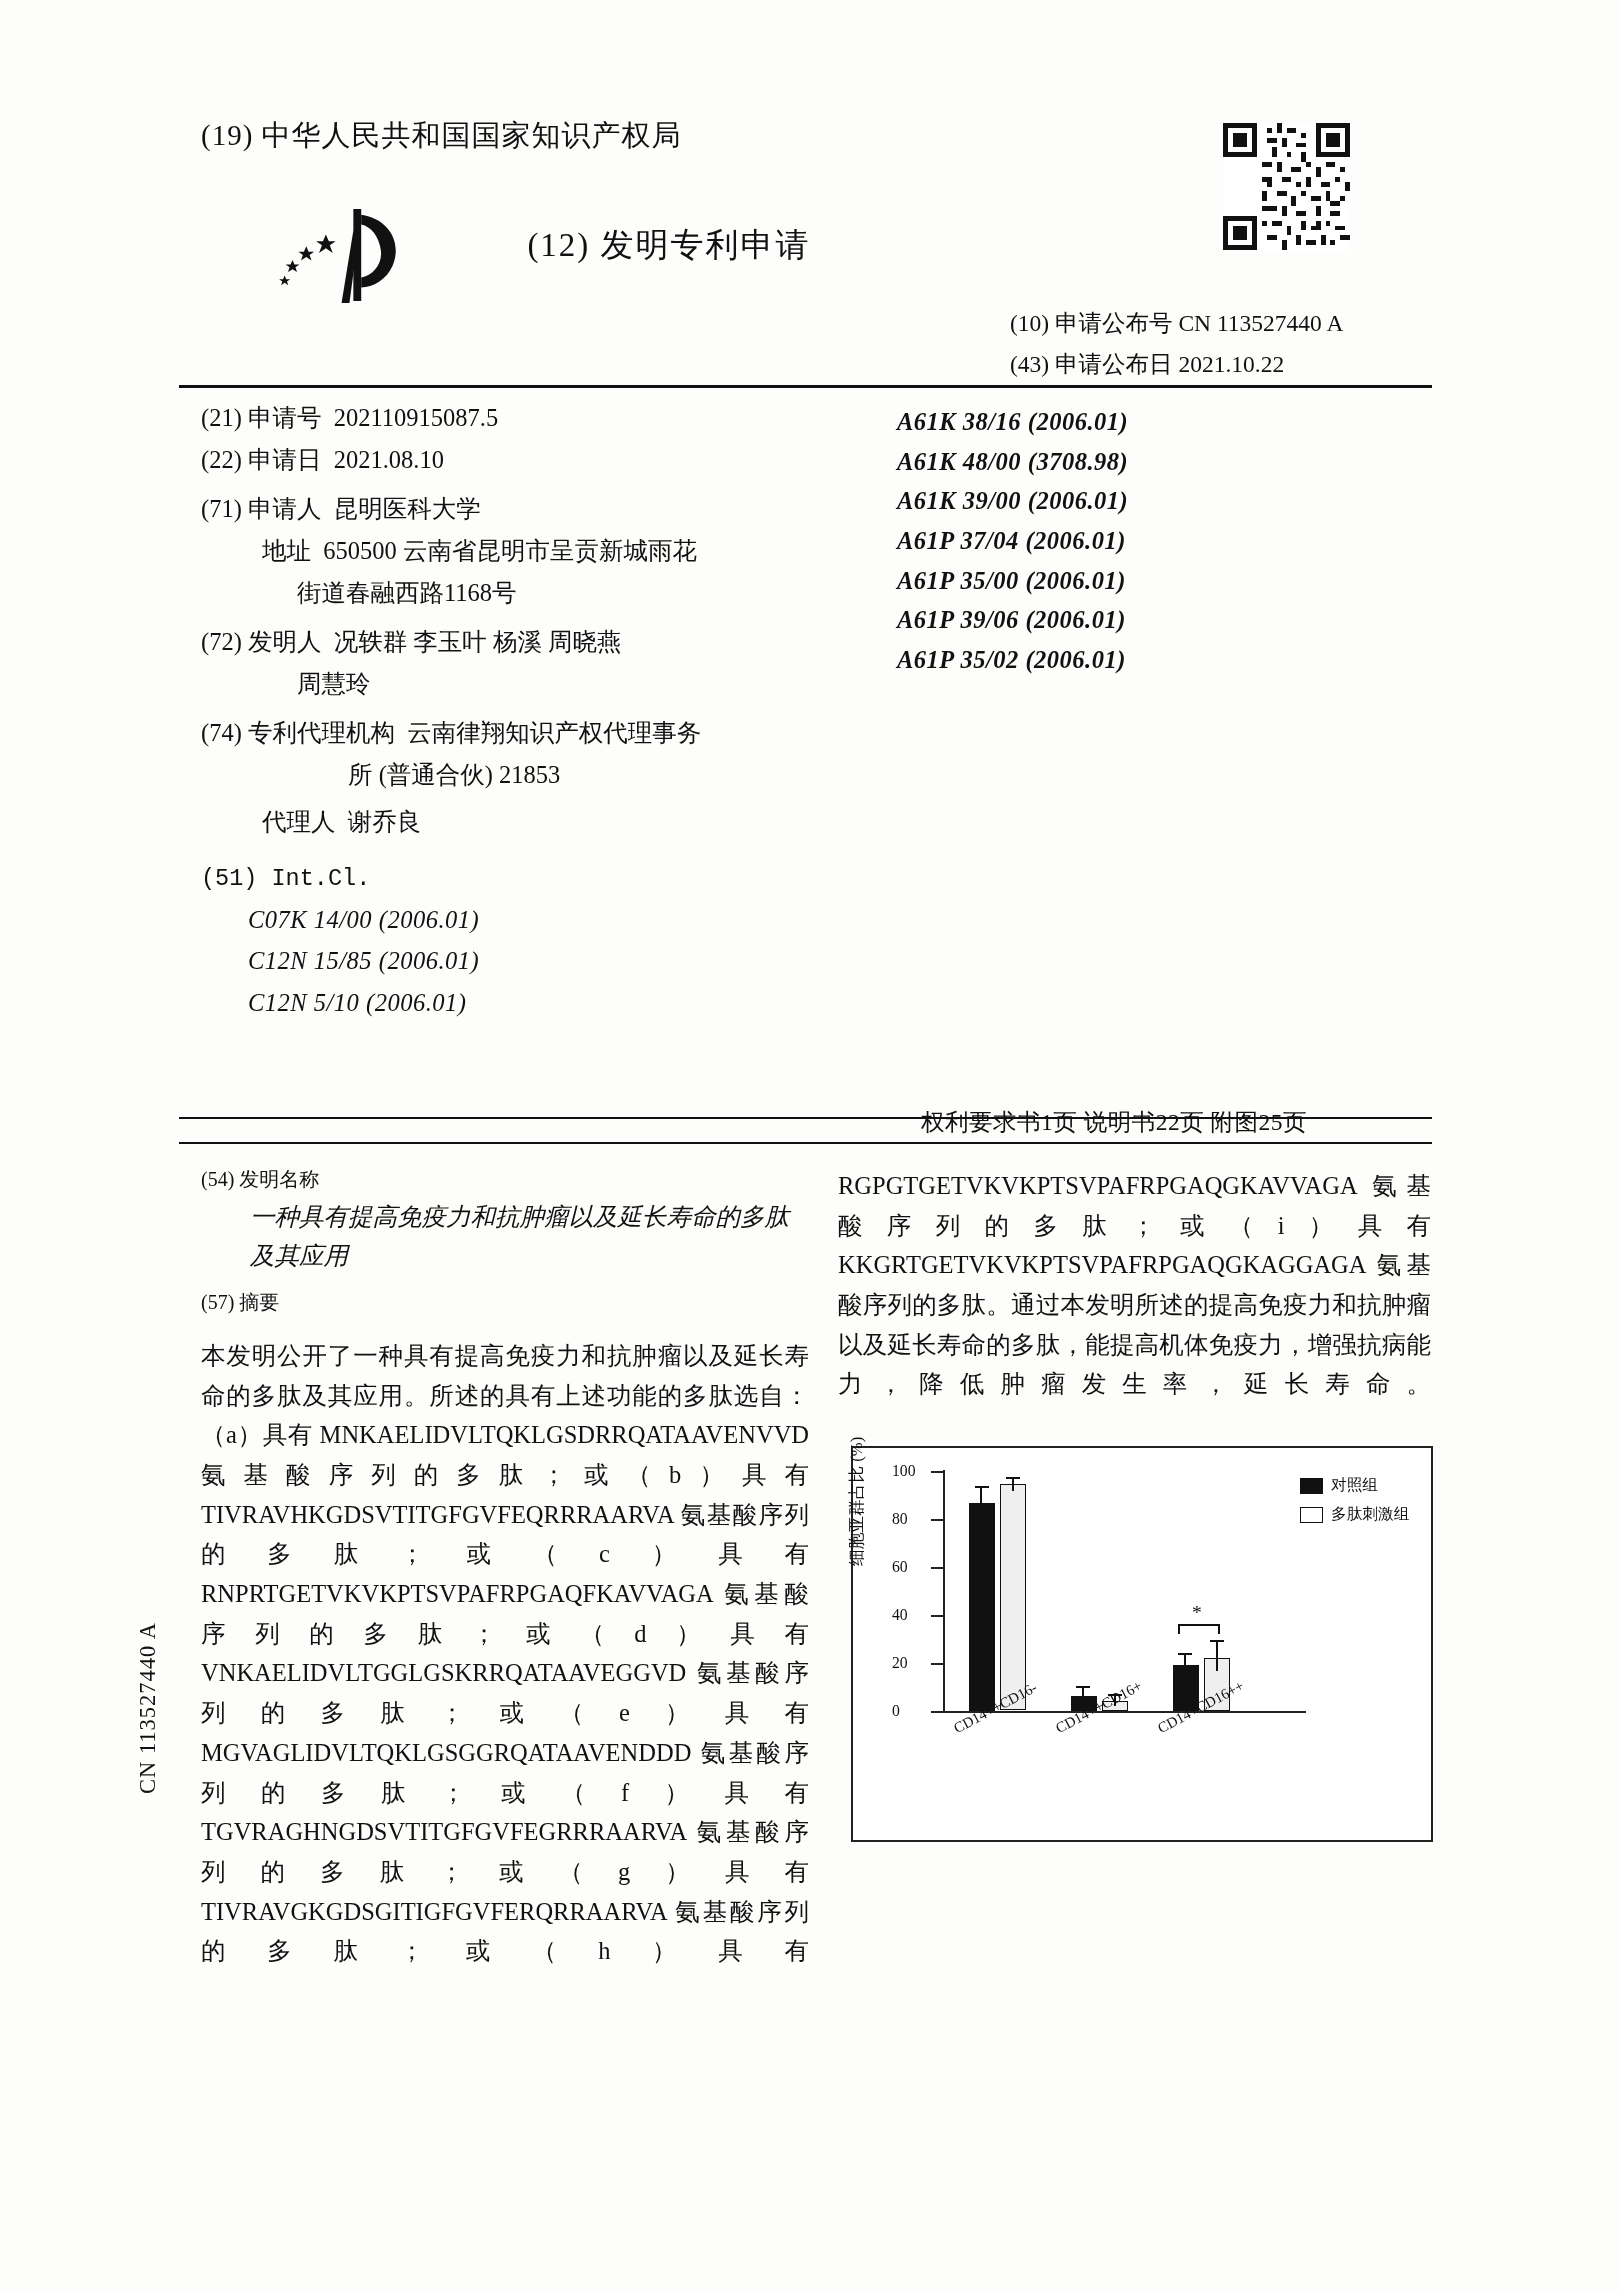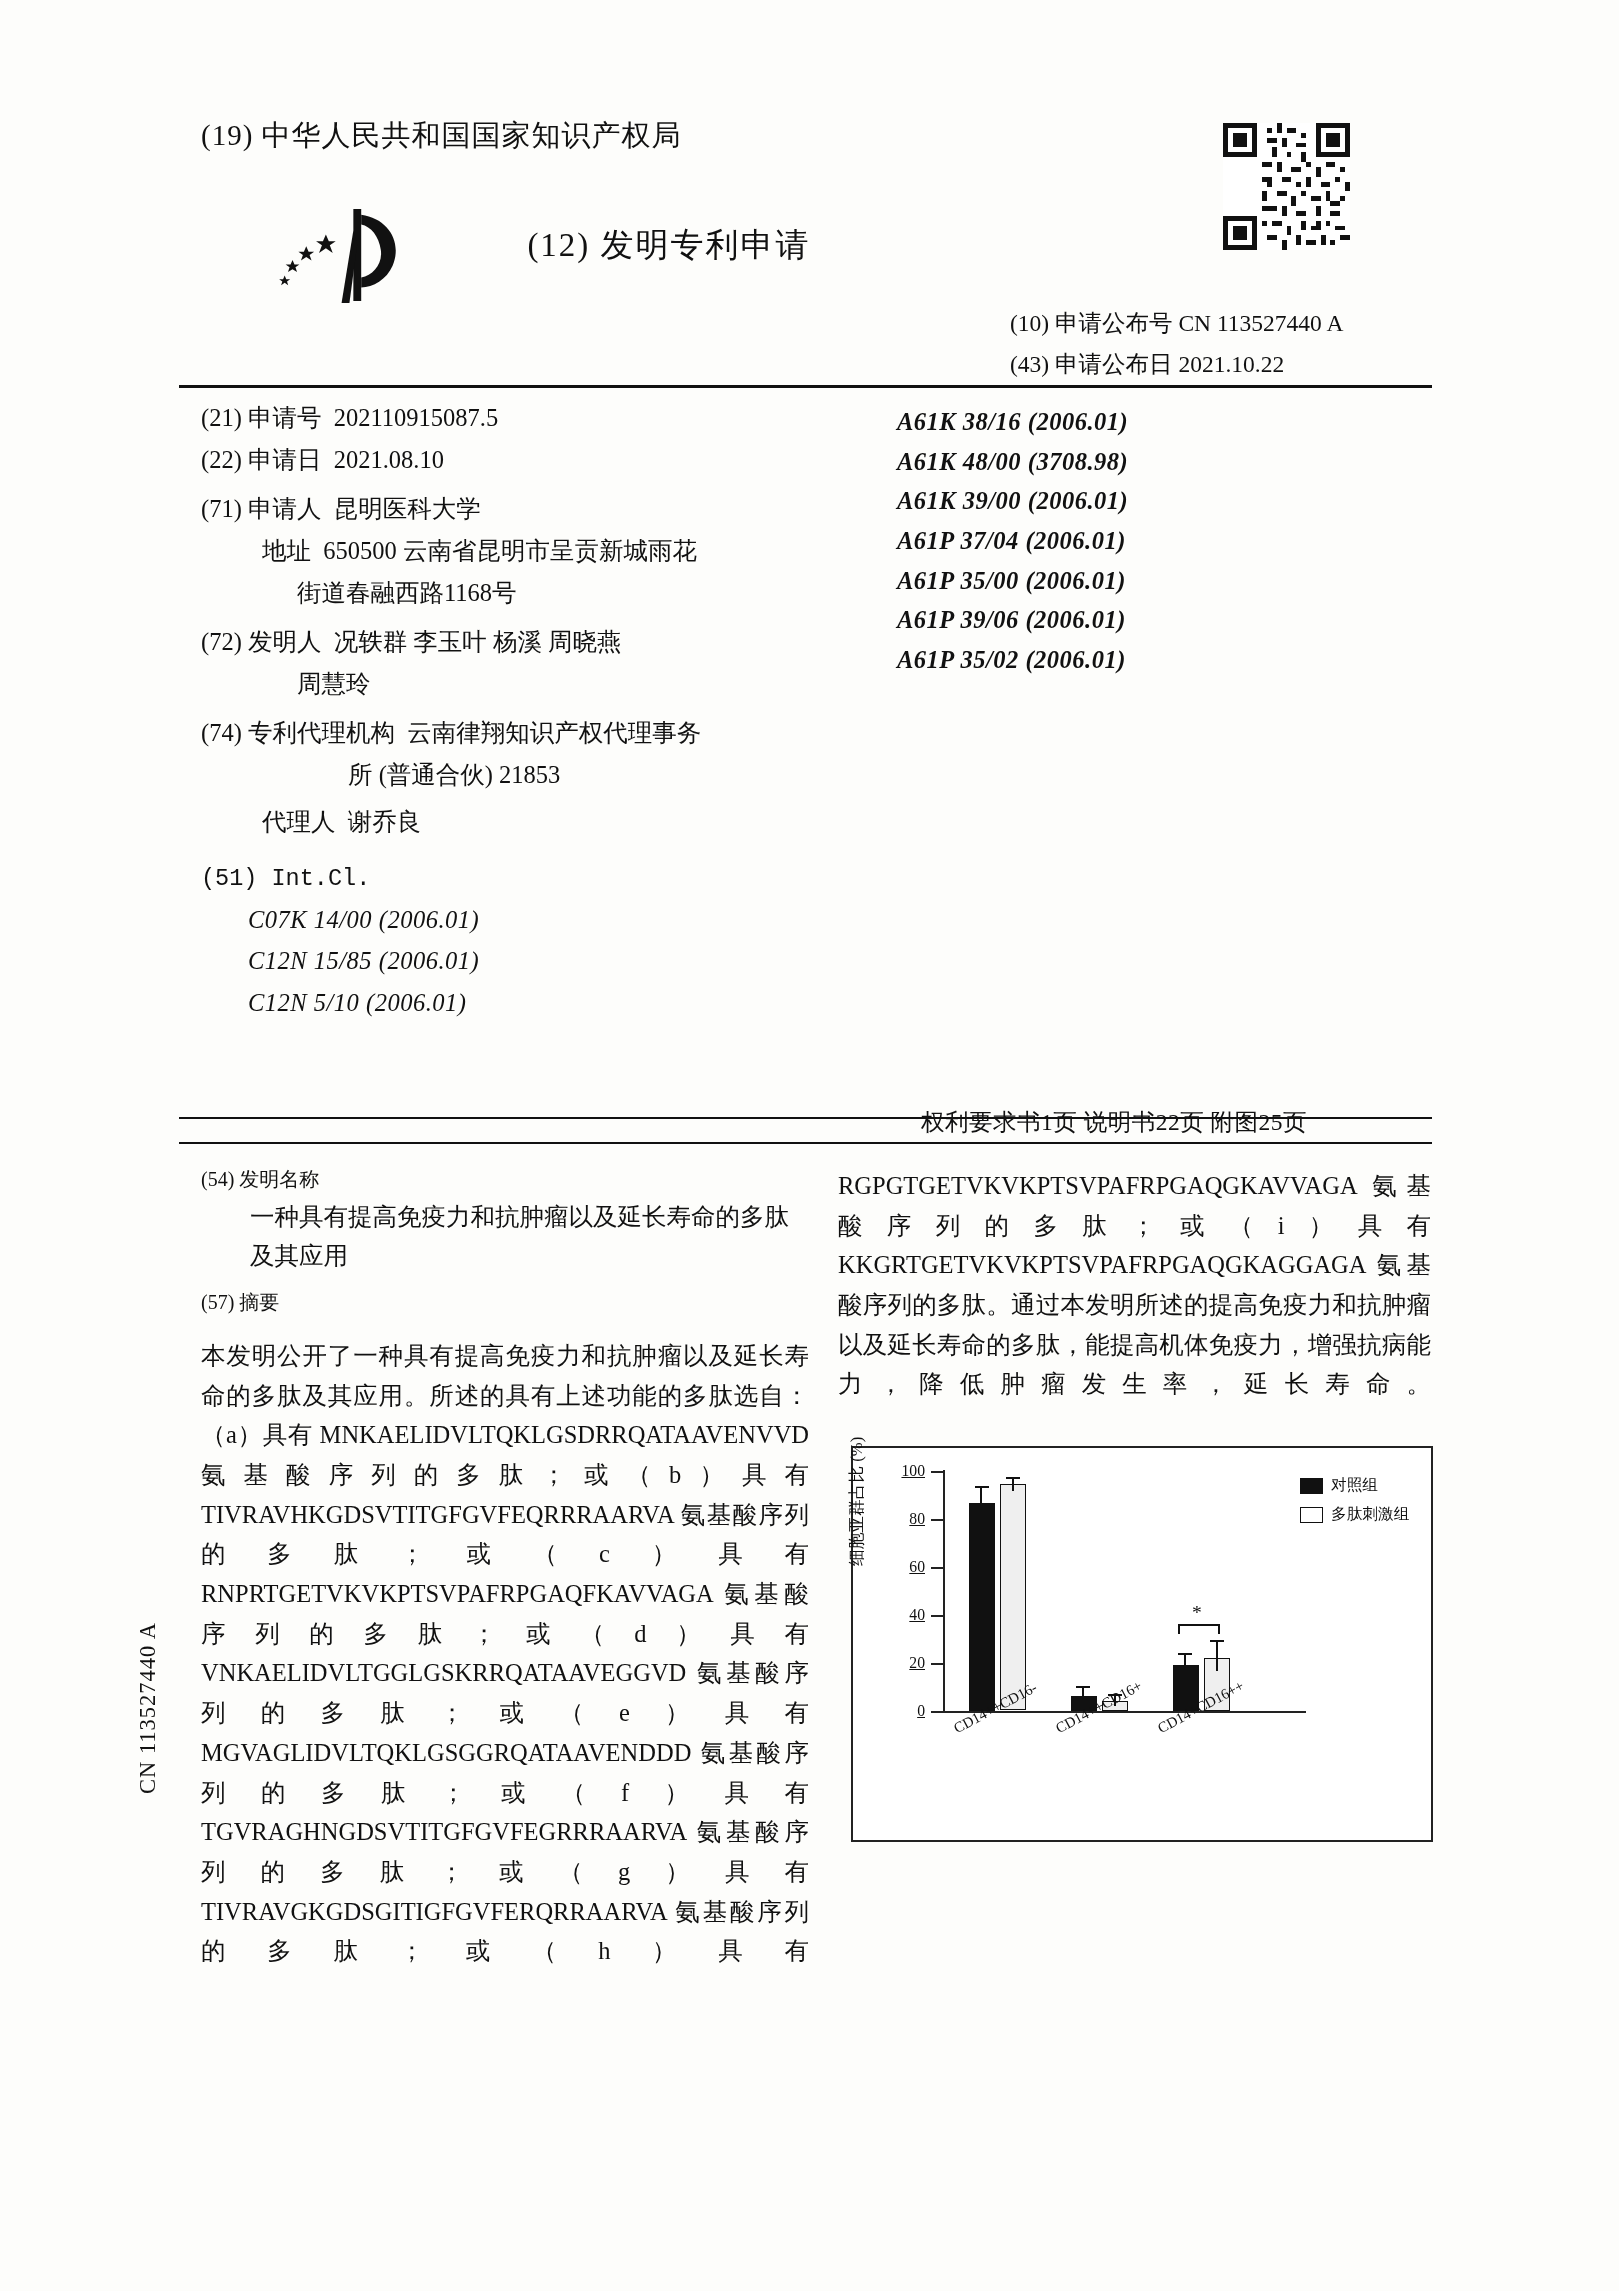--- a/index.html
+++ b/index.html
@@ -141,20 +141,21 @@
     left: 201px;
     top: 1166px;
     width: 608px;
     font-size: 24.5px;
   }
   .sec-label { font-size: 20px; margin-bottom: 3.9px;}
   .title-text {
     padding-left: 49px;
     line-height: 1.6;
     margin-bottom: 13.7px;
+    font-style: italic;
   }
   .abs-label { margin-top: 5.9px; margin-bottom: 20px; }
   .abs-body {
     line-height: 1.62;
     text-align: justify;
     text-align-last: justify;
     text-justify: inter-character;
   }
   .abs-body .first { text-indent: 49px; }
   .seq { font-family: "Liberation Serif", serif; letter-spacing: 0px; }
@@ -211,23 +212,21 @@
     position: absolute;
     left: 78px;
     width: 11.8px;
     height: 2px;
     background: #222;
   }
   .ytick-label {
     position: absolute;
     left: 39px;
     width: 33px;
-    text-align: right;
     font-size: 15.7px;
-    text-decoration: underline;
   }
   .bar {
     position: absolute;
     bottom: 0;
     width: 25.5px;
     border: 1px solid #111;
     box-sizing: border-box;
   }
   .bar.ctrl { background: #111; }
   .bar.pep  { background: #efefef; }

